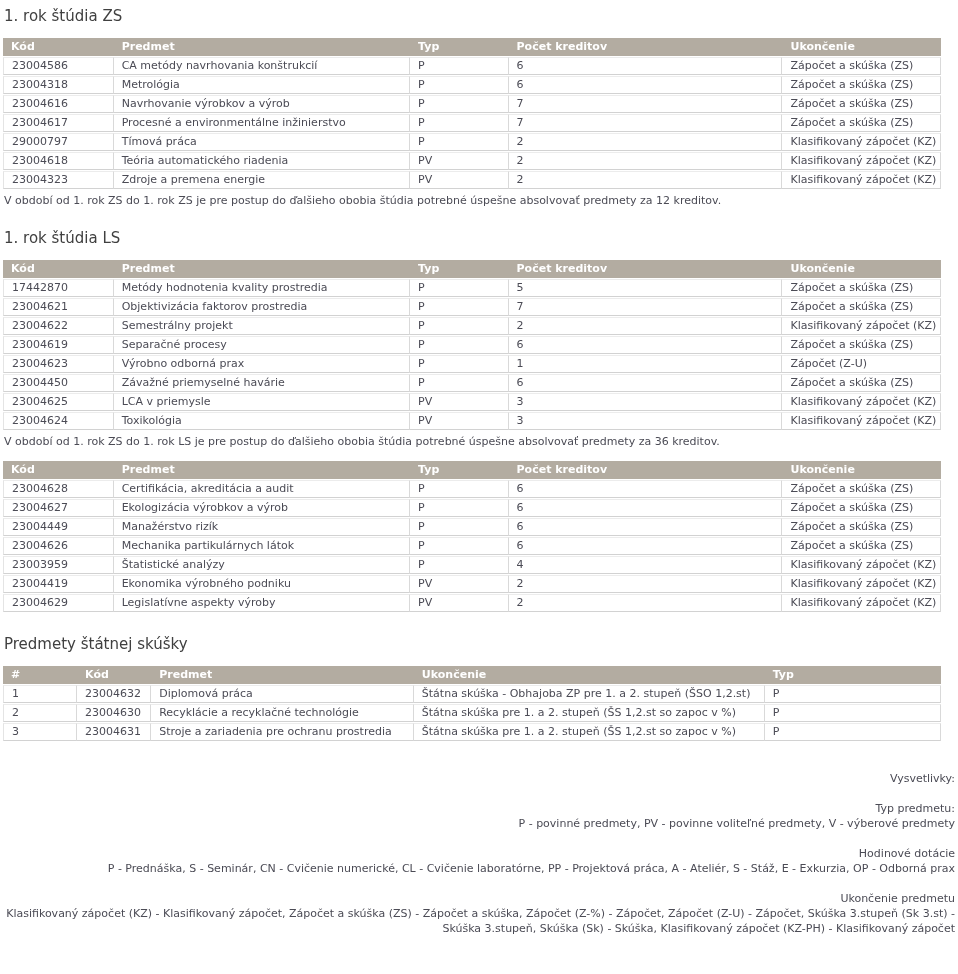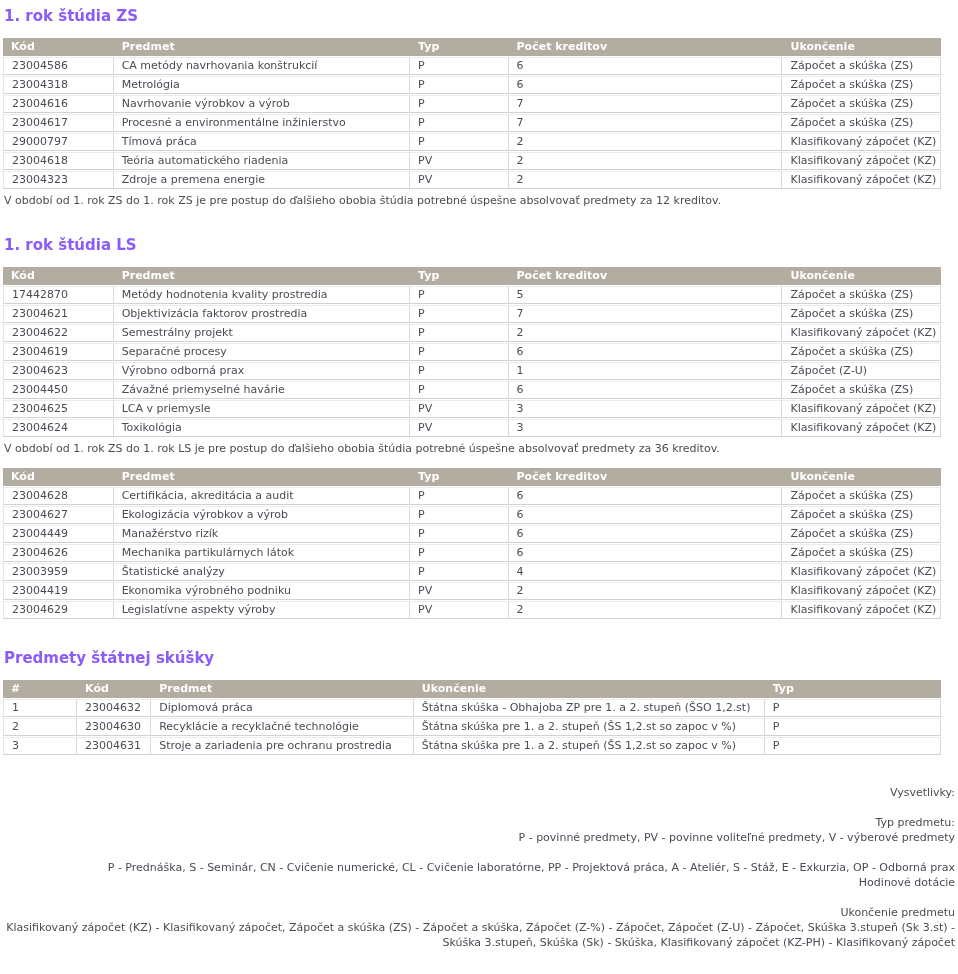--- a/index.html
+++ b/index.html
@@ -6,27 +6,27 @@
   html, body { margin: 0; padding: 0; background: #ffffff; }
   body {
     width: 958px;
     font-family: "DejaVu Sans", "Liberation Sans", sans-serif;
     font-size: 11px;
     color: #4b4b55;
     padding: 2px 3px 10px 3px;
   }
   h2 {
     font-size: 15px;
-    font-weight: bold;
-    color: #8b5cf6;
+    font-weight: normal;
+    color: #404040;
     margin: 0 0 6px 1px;
     letter-spacing: 0;
   }
   .section-first h2 { margin-top: 5px; }
-  .section h2 { margin-top: 29px; }
+  .section h2 { margin-top: 22px; }
   table {
     width: 938px;
     border-collapse: separate;
     border-spacing: 0 1px;
     table-layout: fixed;
     margin-top: 12px;
   }
   thead th {
     background: #b3aca1;
     color: #ffffff;
@@ -348,22 +348,22 @@
       </table>
   </div>
 
   <div class="legend">
     <div class="block">Vysvetlivky:</div>
     <div class="block">
       <div>Typ predmetu:</div>
       <div>P - povinné predmety, PV - povinne voliteľné predmety, V - výberové predmety</div>
     </div>
     <div class="block">
+      <div>Hodinové dotácie</div>
       <div>P - Prednáška, S - Seminár, CN - Cvičenie numerické, CL - Cvičenie laboratórne, PP - Projektová práca, A - Ateliér, S - Stáž, E - Exkurzia, OP - Odborná prax</div>
-      <div>Hodinové dotácie</div>
     </div>
     <div class="block">
       <div>Ukončenie predmetu</div>
       <div>Klasifikovaný zápočet (KZ) - Klasifikovaný zápočet, Zápočet a skúška (ZS) - Zápočet a skúška, Zápočet (Z-%) - Zápočet, Zápočet (Z-U) - Zápočet, Skúška 3.stupeň (Sk 3.st) - Skúška 3.stupeň, Skúška (Sk) - Skúška, Klasifikovaný zápočet (KZ-PH) - Klasifikovaný zápočet</div>
     </div>
 
   </div>
 
 </div>
 

